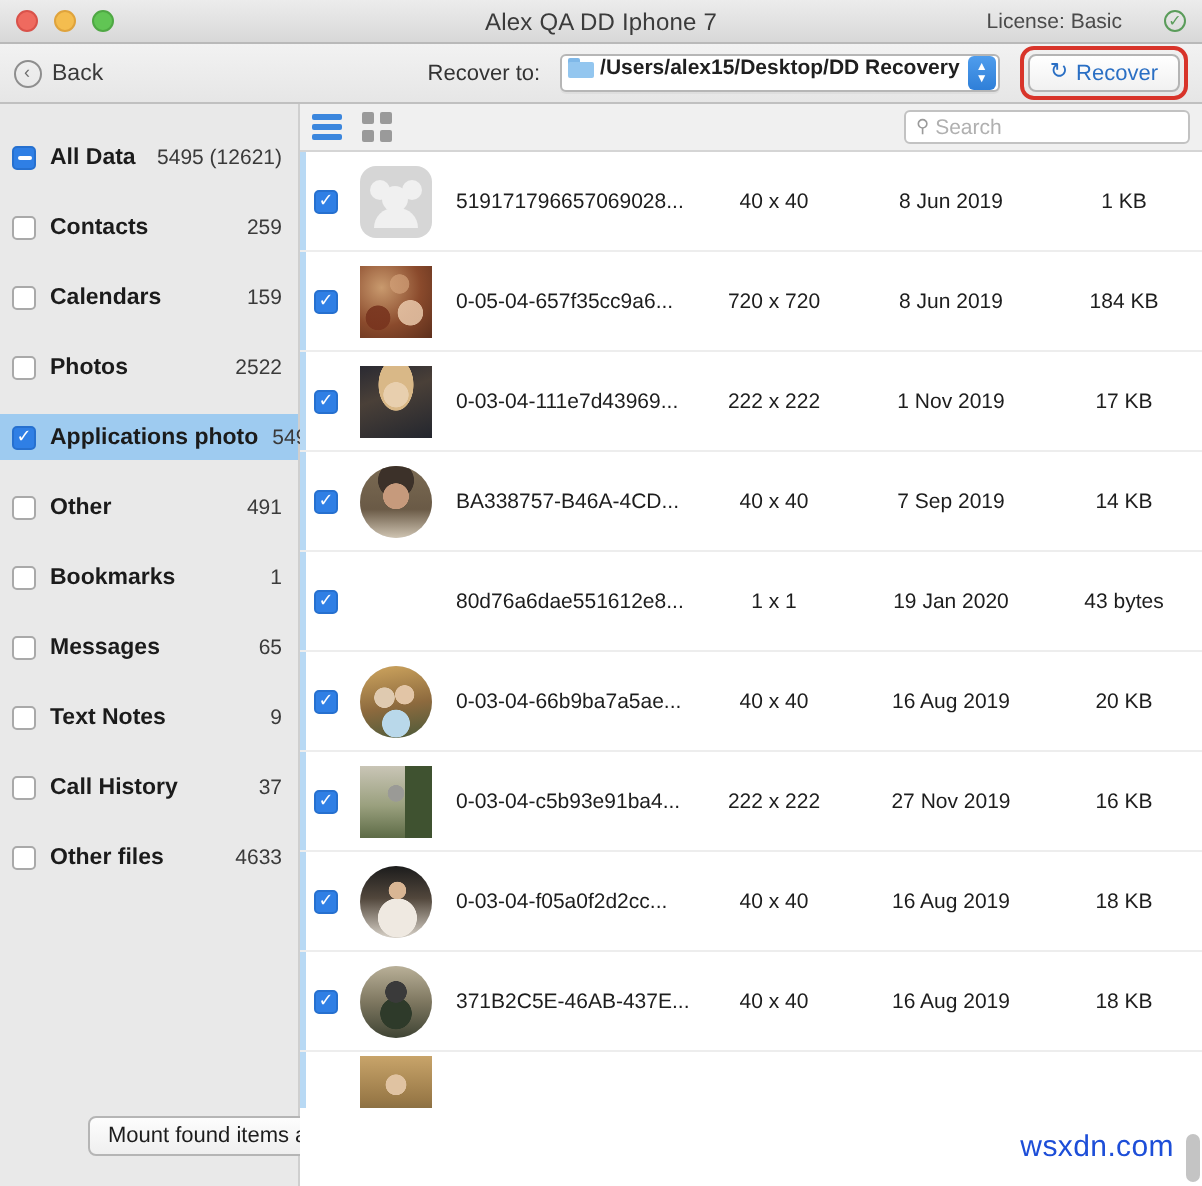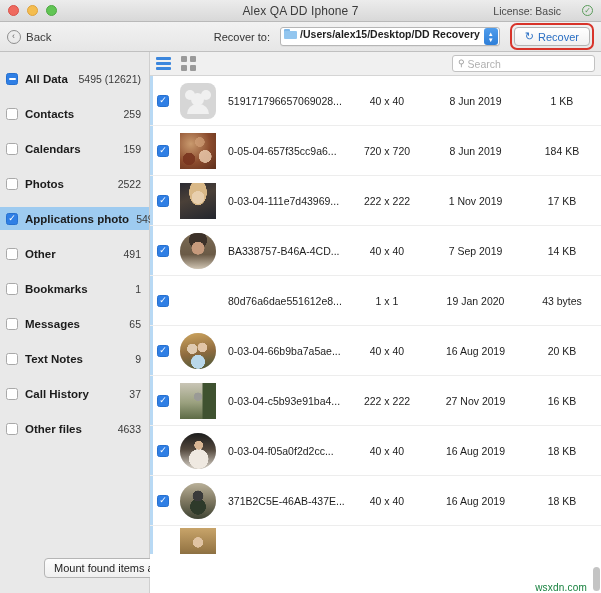--- a/index.html
+++ b/index.html
@@ -265,22 +265,22 @@
       radial-gradient(circle at 50% 66%, #2e3a2a 0 26%, transparent 27%); }
   .art-autumn  { background: linear-gradient(180deg,#c8a46a 0%,#9a7a48 60%,#6b5a38 100%); }
   .art-autumn::after { content:""; position:absolute; inset:0; background:
       radial-gradient(circle at 50% 40%, #e0c3a2 0 18%, transparent 19%); }
 
   
   .trow.partial { height: 28px; overflow: hidden; border-bottom: none; align-items: flex-start; }
   .trow.partial .thumb { margin-top: 2px; }
 
   .watermark {
-    position: absolute; right: 14px; bottom: 0;
-    font-size: 10px; color: #15803d; letter-spacing: .2px;
+    position: absolute; right: 14px; bottom: 11px;
+    font-size: 15px; color: #1d4ed8; letter-spacing: .2px;
     font-family: "Liberation Sans", sans-serif;
   }
   .vscroll {
     position: absolute; right: 1px; bottom: 2px;
     width: 7px; height: 24px; border-radius: 4px; background: #c4c4c4;
   }
 </style>
 </head>
 <body>
 

